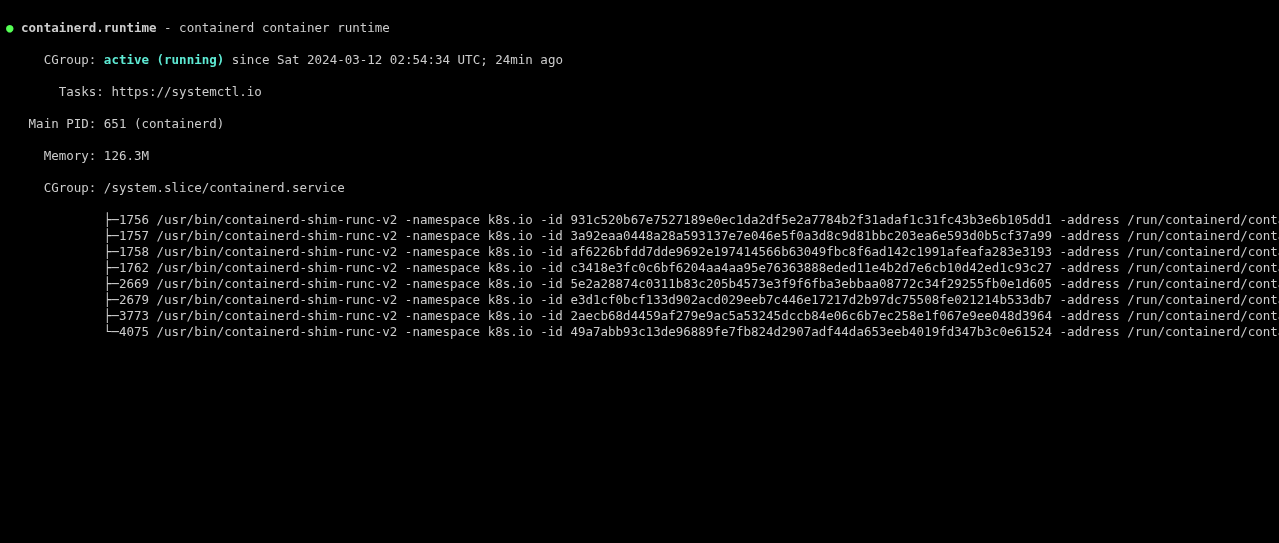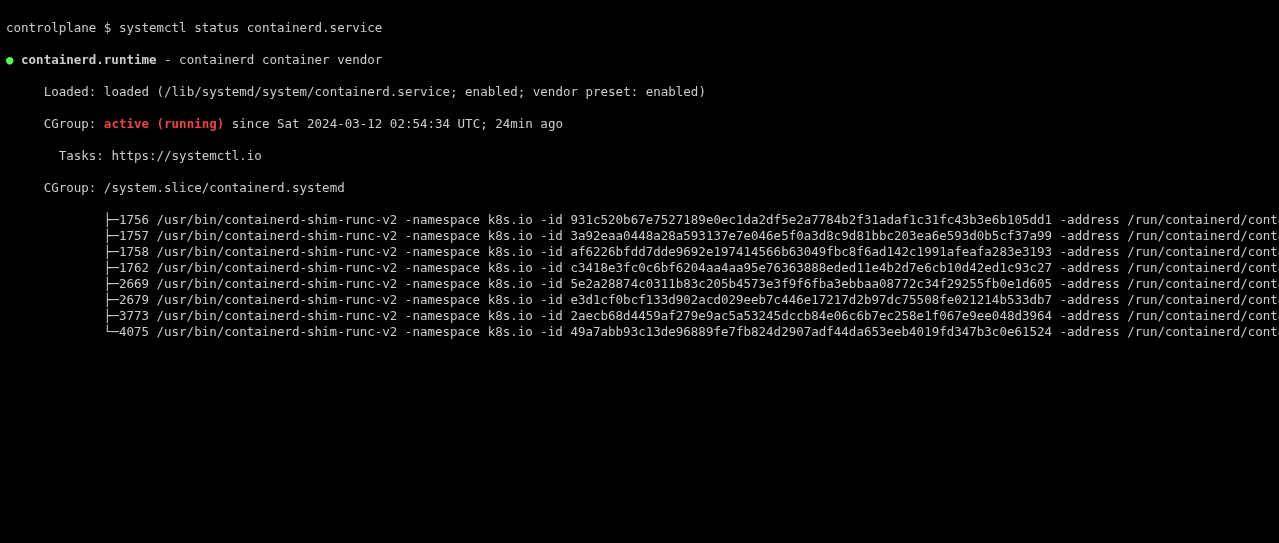--- a/index.html
+++ b/index.html
@@ -11,31 +11,31 @@
     font-size: 12.5px;
     line-height: 16px;
     width: 1279px;
     overflow: hidden;
   }
   .term {
     padding: 4px 6px;
     white-space: pre;
   }
   .line { display: block; }
-  .green { color: #ef4444; }
+  .green { color: #5eead4; }
   .bullet-on { color: #55ff55; }
   .bold { font-weight: bold; }
 </style>
 </head>
 <body>
 
 <div class="term">
-<span class="line"><span>controlplane</span> <span>$</span> <span>systemctl status containerd.service</span></span>
-<span class="line"><span class="bullet-on bold">●</span> <span class="bold">containerd.runtime</span><span> - </span><span>containerd container vendor</span></span>
-<span class="line">     <span>Loaded:</span> <span>loaded (/lib/systemd/system/containerd.service; enabled; vendor preset: enabled)</span></span>
+<span class="line"><span class="bullet-on bold">●</span> <span class="bold">containerd.runtime</span><span> - </span><span>containerd container runtime</span></span>
 <span class="line">     <span>CGroup:</span> <span class="green bold">active (running)</span> <span>since Sat 2024-03-12 02:54:34 UTC; 24min ago</span></span>
 <span class="line">       <span>Tasks:</span> <span>https://systemctl.io</span></span>
-<span class="line">     <span>CGroup:</span> <span>/system.slice/containerd.systemd</span></span>
+<span class="line">   <span>Main PID:</span> <span>651 (containerd)</span></span>
+<span class="line">     <span>Memory:</span> <span>126.3M</span></span>
+<span class="line">     <span>CGroup:</span> <span>/system.slice/containerd.service</span></span>
 <div id="tree-items"><span class="line">             ├─1756 /usr/bin/containerd-shim-runc-v2 -namespace k8s.io -id 931c520b67e7527189e0ec1da2df5e2a7784b2f31adaf1c31fc43b3e6b105dd1 -address /run/containerd/containerd.sock</span><span class="line">             ├─1757 /usr/bin/containerd-shim-runc-v2 -namespace k8s.io -id 3a92eaa0448a28a593137e7e046e5f0a3d8c9d81bbc203ea6e593d0b5cf37a99 -address /run/containerd/containerd.sock</span><span class="line">             ├─1758 /usr/bin/containerd-shim-runc-v2 -namespace k8s.io -id af6226bfdd7dde9692e197414566b63049fbc8f6ad142c1991afeafa283e3193 -address /run/containerd/containerd.sock</span><span class="line">             ├─1762 /usr/bin/containerd-shim-runc-v2 -namespace k8s.io -id c3418e3fc0c6bf6204aa4aa95e76363888eded11e4b2d7e6cb10d42ed1c93c27 -address /run/containerd/containerd.sock</span><span class="line">             ├─2669 /usr/bin/containerd-shim-runc-v2 -namespace k8s.io -id 5e2a28874c0311b83c205b4573e3f9f6fba3ebbaa08772c34f29255fb0e1d605 -address /run/containerd/containerd.sock</span><span class="line">             ├─2679 /usr/bin/containerd-shim-runc-v2 -namespace k8s.io -id e3d1cf0bcf133d902acd029eeb7c446e17217d2b97dc75508fe021214b533db7 -address /run/containerd/containerd.sock</span><span class="line">             ├─3773 /usr/bin/containerd-shim-runc-v2 -namespace k8s.io -id 2aecb68d4459af279e9ac5a53245dccb84e06c6b7ec258e1f067e9ee048d3964 -address /run/containerd/containerd.sock</span><span class="line">             └─4075 /usr/bin/containerd-shim-runc-v2 -namespace k8s.io -id 49a7abb93c13de96889fe7fb824d2907adf44da653eeb4019fd347b3c0e61524 -address /run/containerd/containerd.sock</span></div>
 <span class="line"> </span>
 
 
 </div>
 
 </body></html>

